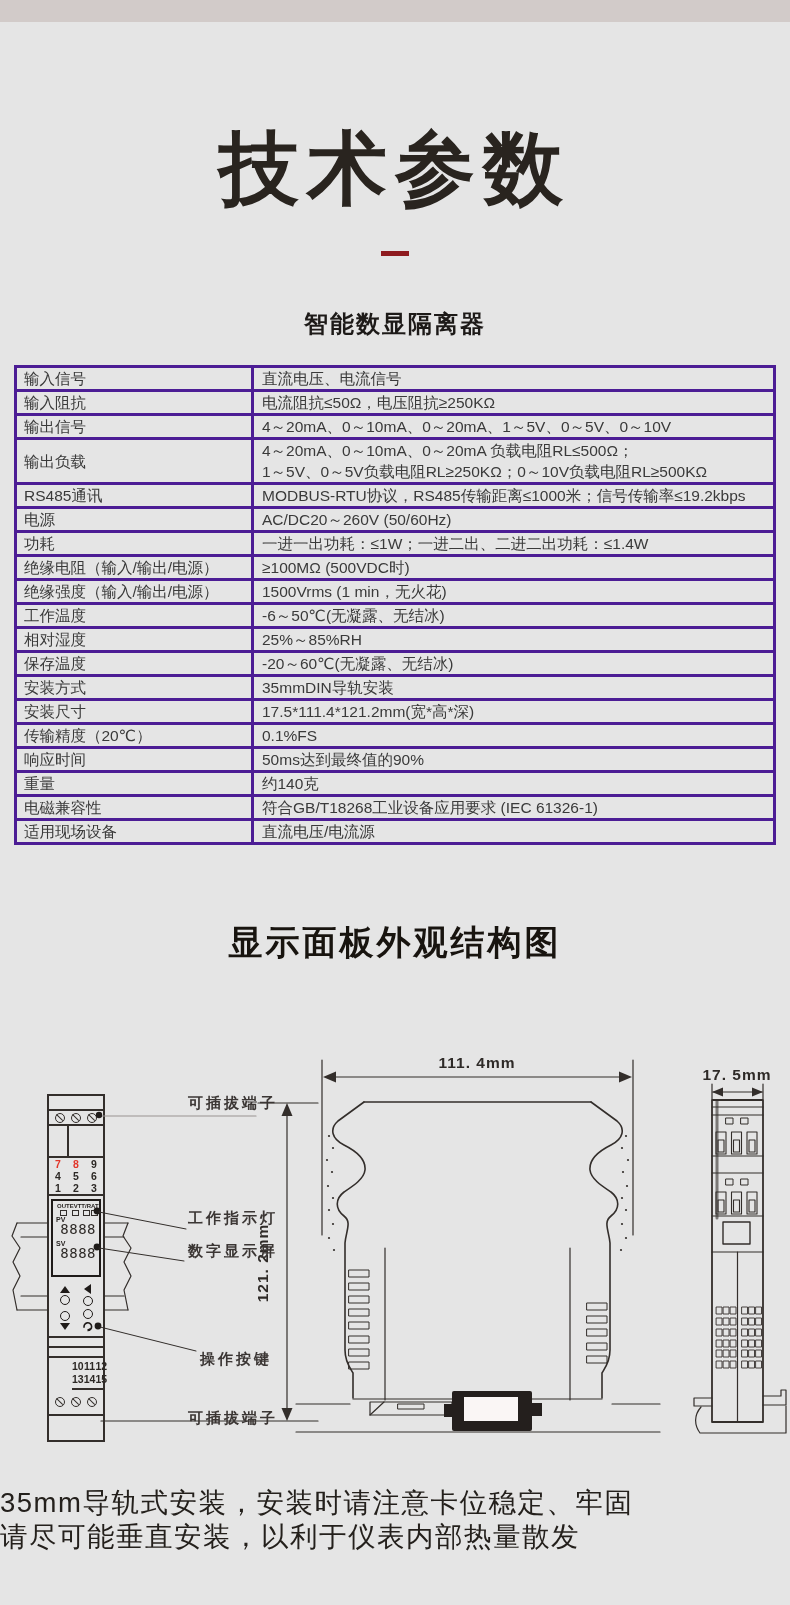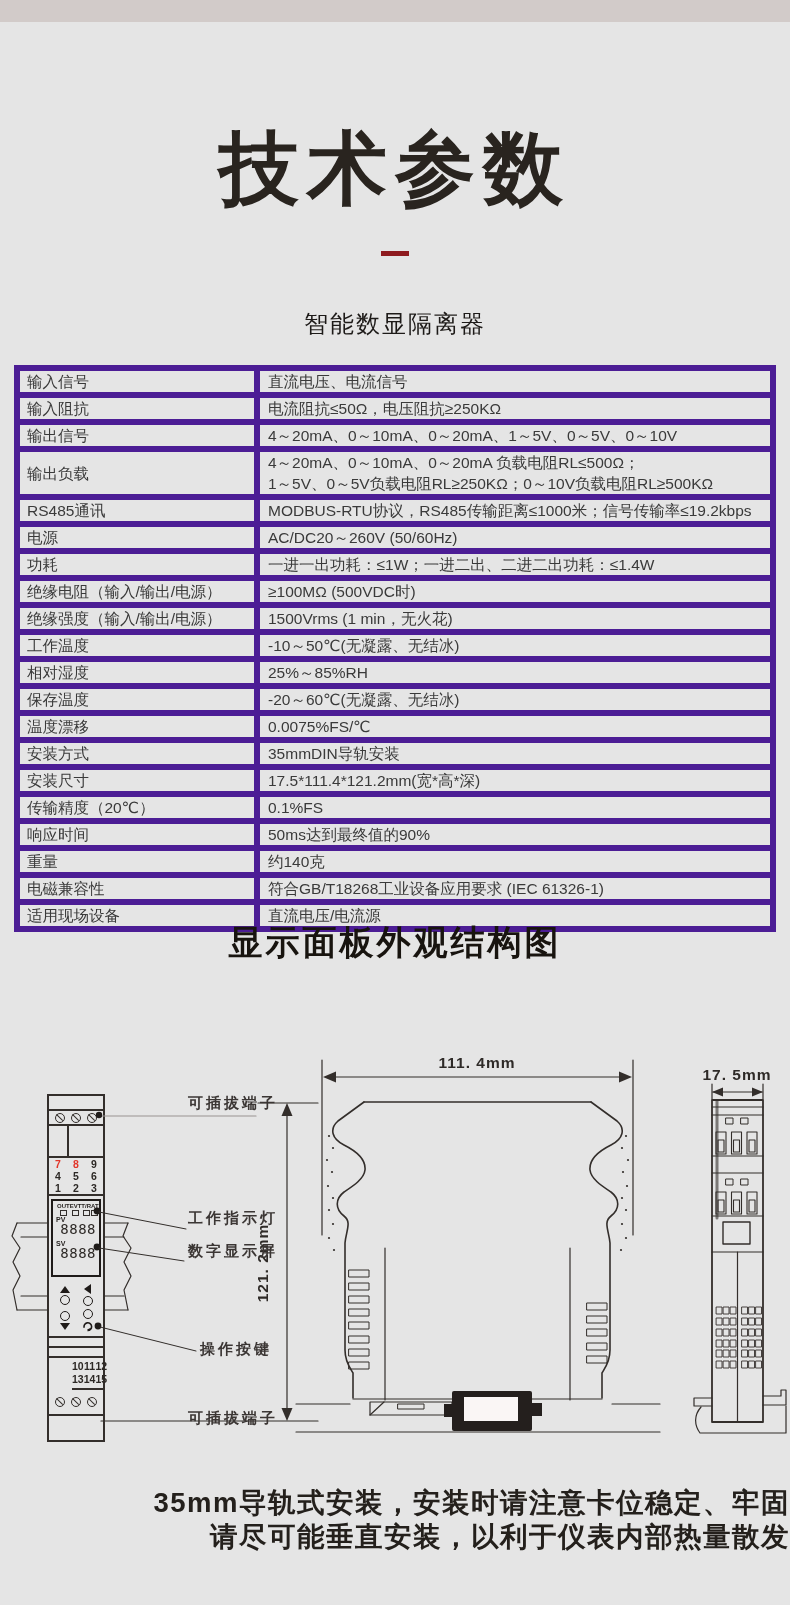--- a/index.html
+++ b/index.html
@@ -9,41 +9,41 @@
     font-family:"Liberation Sans","DejaVu Sans",sans-serif;
     color:#262220;
   }
   .page{position:relative;width:790px;height:1605px;background:#e5e5e5;overflow:hidden;}
   .topbar{position:absolute;top:0;left:0;width:100%;height:22px;background:#d2cbc9;}
   .title{position:absolute;top:116px;left:0;width:100%;margin:0;text-align:center;
     font-size:80px;font-weight:900;letter-spacing:8px;color:#29241f;}
   .red-dash{position:absolute;top:251px;left:50%;transform:translateX(-50%);
     width:28px;height:5px;background:#8e1b1f;}
   .subtitle{position:absolute;top:308px;left:0;width:100%;margin:0;text-align:center;
-    font-size:24px;font-weight:400;letter-spacing:2px;color:#1d1a18;}
+    font-size:24px;font-weight:700;letter-spacing:2px;color:#1d1a18;}
 
   
   table.spec{position:absolute;left:14px;top:365px;width:762px;border-collapse:collapse;
     table-layout:fixed;font-size:15.5px;color:#3a3a3a;border:2px solid #454545;}
-  table.spec td{border:6px solid #4c1d95;padding:0 8px;height:21px;line-height:21px;
+  table.spec td{border:3px solid #4c1d95;padding:0 8px;height:21px;line-height:21px;
     white-space:nowrap;overflow:hidden;}
   table.spec td.lab{width:219px;padding-left:7px;}
   table.spec td.val div{line-height:21px;}
 
   .section-title{position:absolute;top:920px;left:0;width:100%;margin:0;text-align:center;
     font-size:34px;font-weight:800;letter-spacing:3px;color:#18140f;}
 
   
   .diagram{position:absolute;left:0;top:1020px;width:790px;height:445px;}
   .overlay{position:absolute;left:0;top:0;}
   .callout{position:absolute;font-size:15px;font-weight:700;letter-spacing:3px;color:#3b3634;white-space:nowrap;}
   #cl-terminal-top{left:188px;top:74px;}
   #cl-indicator{left:188px;top:189px;}
   #cl-display{left:188px;top:222px;}
-  #cl-buttons{left:200px;top:320px;}
+  #cl-buttons{left:200px;top:330px;}
   #cl-terminal-bottom{left:188px;top:389px;}
 
   
   .device-front{position:absolute;left:47px;top:74px;width:58px;height:348px;
     border:2px solid #332e2b;box-sizing:border-box;display:flex;flex-direction:column;background:transparent;}
   .df-cap{height:15px;border-bottom:2px solid #332e2b;box-sizing:border-box;}
   .df-screws{height:15px;border-bottom:2px solid #332e2b;box-sizing:border-box;
     display:flex;align-items:center;justify-content:space-evenly;}
   .screw{width:10px;height:10px;border:1.4px solid #332e2b;border-radius:50%;
     position:relative;box-sizing:border-box;}
@@ -76,22 +76,22 @@
     border-right:7px solid #1f1b19;}
   .circ{width:10px;height:10px;border:1.6px solid #1f1b19;border-radius:50%;box-sizing:border-box;}
   .df-strip{height:10px;border-bottom:2px solid #332e2b;box-sizing:border-box;}
   .df-nums2{height:32px;border-bottom:2px solid #332e2b;box-sizing:border-box;
     display:grid;grid-template-columns:repeat(3,1fr);align-content:center;
     font-size:10.5px;font-weight:700;text-align:center;line-height:13px;color:#2c2825;margin-left:23px;}
   .df-screws2{height:26px;border-bottom:2px solid #332e2b;box-sizing:border-box;
     display:flex;align-items:center;justify-content:space-evenly;}
   .df-foot{flex:1;}
 
-  .footer{position:absolute;top:1486px;left:0;width:100%;text-align:right;
-    font-size:27.5px;line-height:34px;font-weight:700;letter-spacing:1.5px;color:#24201c;}
+  .footer{position:absolute;top:1486px;left:0;width:100%;text-align:left;
+    font-size:27.5px;line-height:34px;font-weight:400;letter-spacing:1.5px;color:#24201c;}
 </style>
 </head>
 <body>
 
 <div class="page">
   <div class="topbar"></div>
 
   <h1 class="title">技术参数</h1>
   <div class="red-dash"></div>
   <h2 class="subtitle">智能数显隔离器</h2>
@@ -132,33 +132,29 @@
       <tr>
           <td class="lab">绝缘电阻（输入/输出/电源）</td>
           <td class="val">≥100MΩ (500VDC时)</td>
         </tr>
       <tr>
           <td class="lab">绝缘强度（输入/输出/电源）</td>
           <td class="val">1500Vrms (1 min，无火花)</td>
         </tr>
       <tr>
           <td class="lab">工作温度</td>
-          <td class="val">-10～50℃(无凝露、无结冰)</td>
+          <td class="val">-6～50℃(无凝露、无结冰)</td>
         </tr>
       <tr>
           <td class="lab">相对湿度</td>
           <td class="val">25%～85%RH</td>
         </tr>
       <tr>
           <td class="lab">保存温度</td>
           <td class="val">-20～60℃(无凝露、无结冰)</td>
-        </tr>
-      <tr>
-          <td class="lab">温度漂移</td>
-          <td class="val">0.0075%FS/℃</td>
         </tr>
       <tr>
           <td class="lab">安装方式</td>
           <td class="val">35mmDIN导轨安装</td>
         </tr>
       <tr>
           <td class="lab">安装尺寸</td>
           <td class="val">17.5*111.4*121.2mm(宽*高*深)</td>
         </tr>
       <tr>

